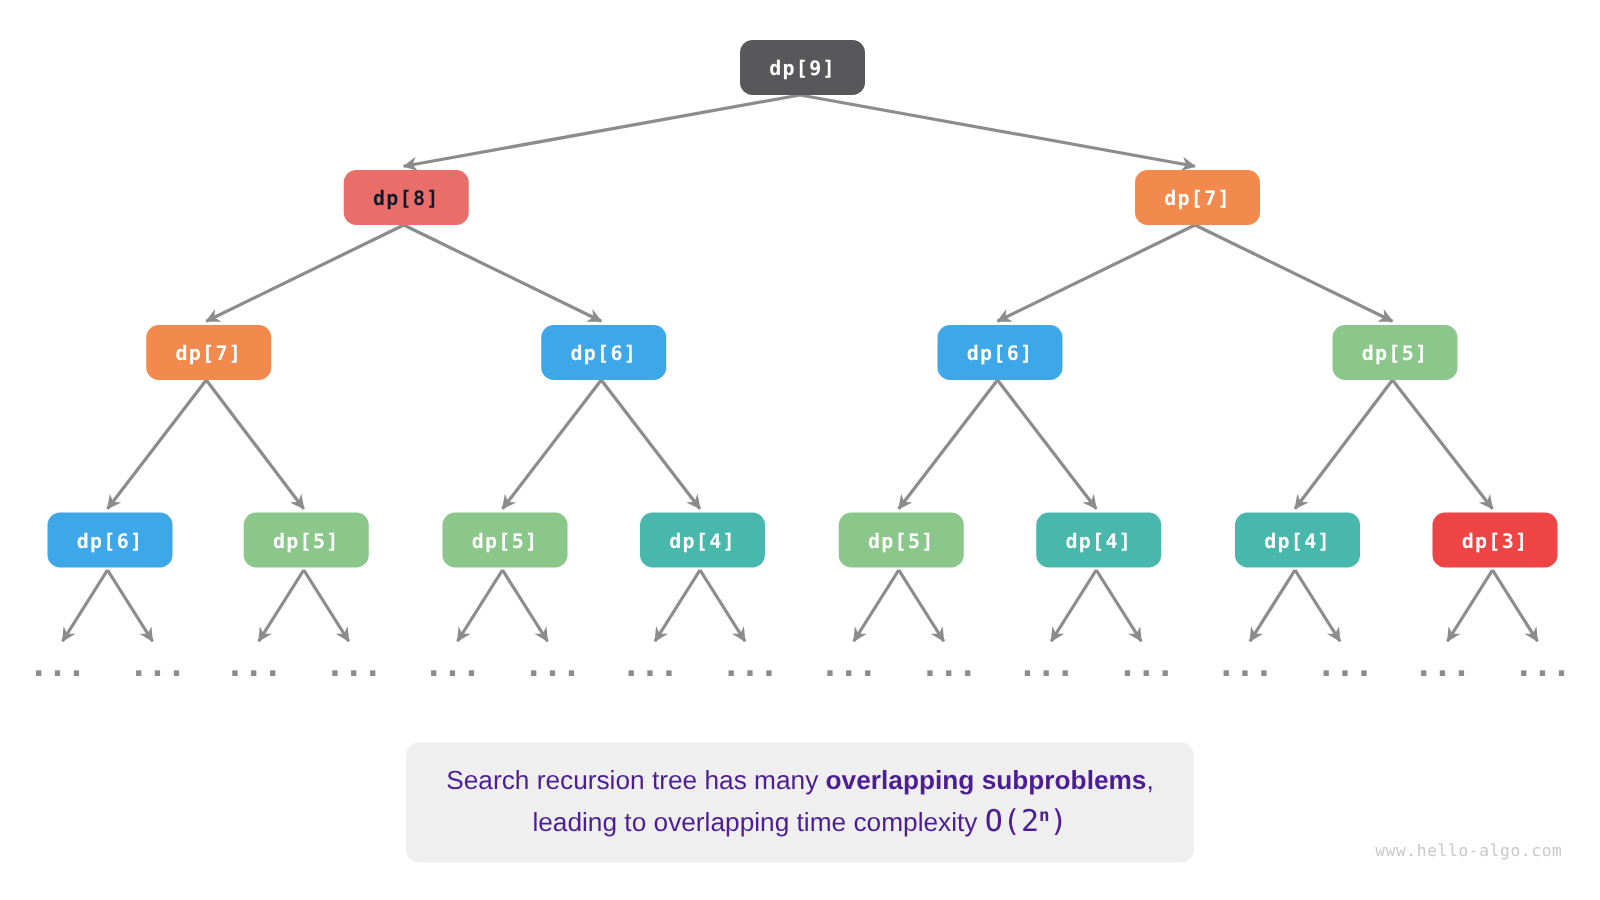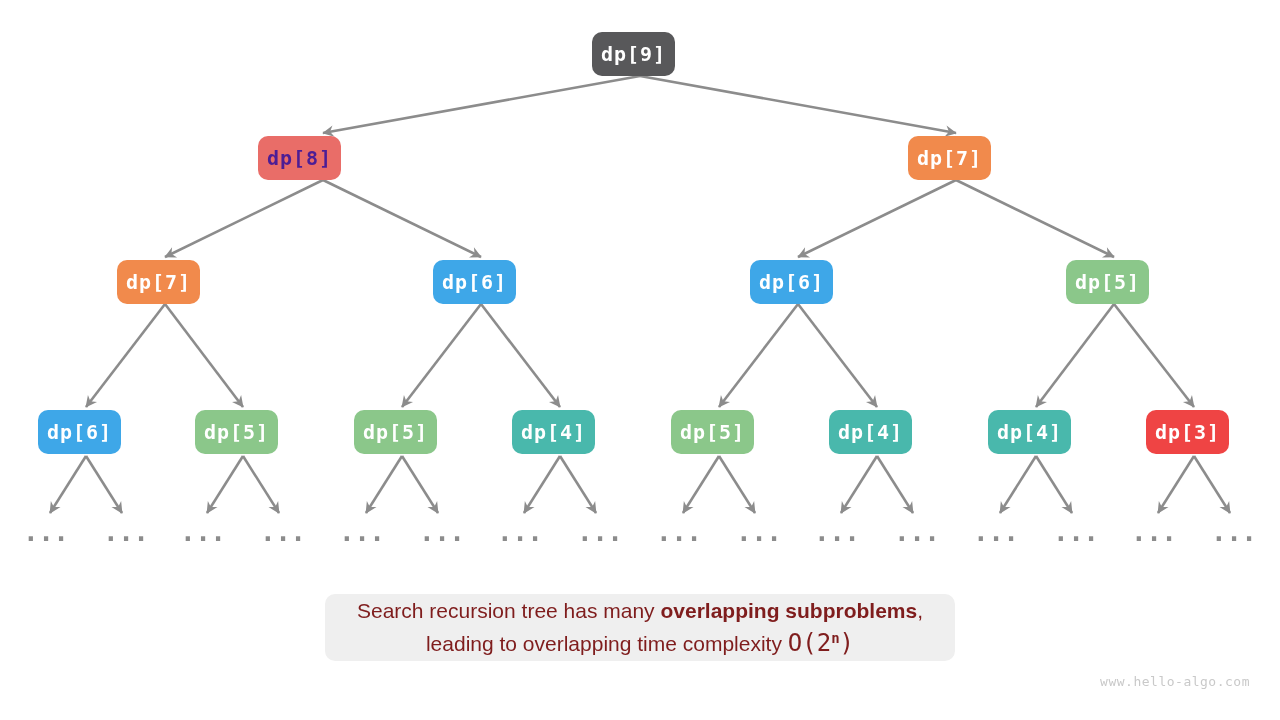--- a/index.html
+++ b/index.html
@@ -11,53 +11,53 @@
     overflow: hidden;
     font-family: "Liberation Sans", sans-serif;
   }
   #edges-svg {
     position: absolute;
     left: 0; top: 0;
     width: 1280px; height: 720px;
   }
   .node {
     position: absolute;
-    width: 83px;
+    width: 100px;
     height: 44px;
     border-radius: 10px;
     display: flex;
     align-items: center;
     justify-content: center;
     color: #ffffff;
     font-family: "DejaVu Sans Mono", monospace;
     font-weight: bold;
-    font-size: 20px;
+    font-size: 16px;
     letter-spacing: 1px;
     box-sizing: border-box;
   }
   .ellipsis {
     position: absolute;
     transform: translateX(-50%);
     color: #8c8c8c;
     font-family: "DejaVu Sans", sans-serif;
     font-weight: bold;
     font-size: 24px;
     letter-spacing: 6px;
     line-height: 10px;
   }
   .caption {
     position: absolute;
     left: 50%;
     top: 594px;
     transform: translateX(-50%);
     background: #efefef;
     border-radius: 10px;
-    padding: 1px 32px;
+    padding: 15px 32px;
     text-align: center;
-    color: #7f1d1d;
+    color: #4c1d95;
     font-size: 21px;
     line-height: 32px;
     white-space: nowrap;
   }
   .caption b { font-weight: bold; }
   .mono {
     font-family: "DejaVu Sans Mono", monospace;
     font-size: 24px;
   }
   sup.mono {
@@ -116,21 +116,21 @@
         <line x1="877" y1="456" x2="913" y2="513" stroke="#8c8c8c" stroke-width="2.6" marker-end="url(#arrow)"></line>
         <line x1="1036" y1="456" x2="1000" y2="513" stroke="#8c8c8c" stroke-width="2.6" marker-end="url(#arrow)"></line>
         <line x1="1036" y1="456" x2="1072" y2="513" stroke="#8c8c8c" stroke-width="2.6" marker-end="url(#arrow)"></line>
         <line x1="1194" y1="456" x2="1158" y2="513" stroke="#8c8c8c" stroke-width="2.6" marker-end="url(#arrow)"></line>
         <line x1="1194" y1="456" x2="1230" y2="513" stroke="#8c8c8c" stroke-width="2.6" marker-end="url(#arrow)"></line>
       </g>
   </svg>
 
   <div id="nodes-layer">
       <div class="node" style="left: 592px; top: 32px; background: rgb(88, 88, 90); color: rgb(255, 255, 255);">dp[9]</div>
-      <div class="node" style="left: 258px; top: 136px; background: rgb(233, 109, 104); color: #4c1d95;">dp[8]</div>
+      <div class="node" style="left: 275px; top: 136px; background: rgb(233, 109, 104); color: #0f172a;">dp[8]</div>
       <div class="node" style="left: 908px; top: 136px; background: rgb(241, 138, 76); color: rgb(255, 255, 255);">dp[7]</div>
       <div class="node" style="left: 117px; top: 260px; background: rgb(241, 138, 76); color: rgb(255, 255, 255);">dp[7]</div>
       <div class="node" style="left: 433px; top: 260px; background: rgb(62, 167, 232); color: rgb(255, 255, 255);">dp[6]</div>
       <div class="node" style="left: 750px; top: 260px; background: rgb(62, 167, 232); color: rgb(255, 255, 255);">dp[6]</div>
       <div class="node" style="left: 1066px; top: 260px; background: rgb(139, 199, 138); color: rgb(255, 255, 255);">dp[5]</div>
       <div class="node" style="left: 38px; top: 410px; background: rgb(62, 167, 232); color: rgb(255, 255, 255);">dp[6]</div>
       <div class="node" style="left: 195px; top: 410px; background: rgb(139, 199, 138); color: rgb(255, 255, 255);">dp[5]</div>
       <div class="node" style="left: 354px; top: 410px; background: rgb(139, 199, 138); color: rgb(255, 255, 255);">dp[5]</div>
       <div class="node" style="left: 512px; top: 410px; background: rgb(73, 184, 172); color: rgb(255, 255, 255);">dp[4]</div>
       <div class="node" style="left: 671px; top: 410px; background: rgb(139, 199, 138); color: rgb(255, 255, 255);">dp[5]</div>

